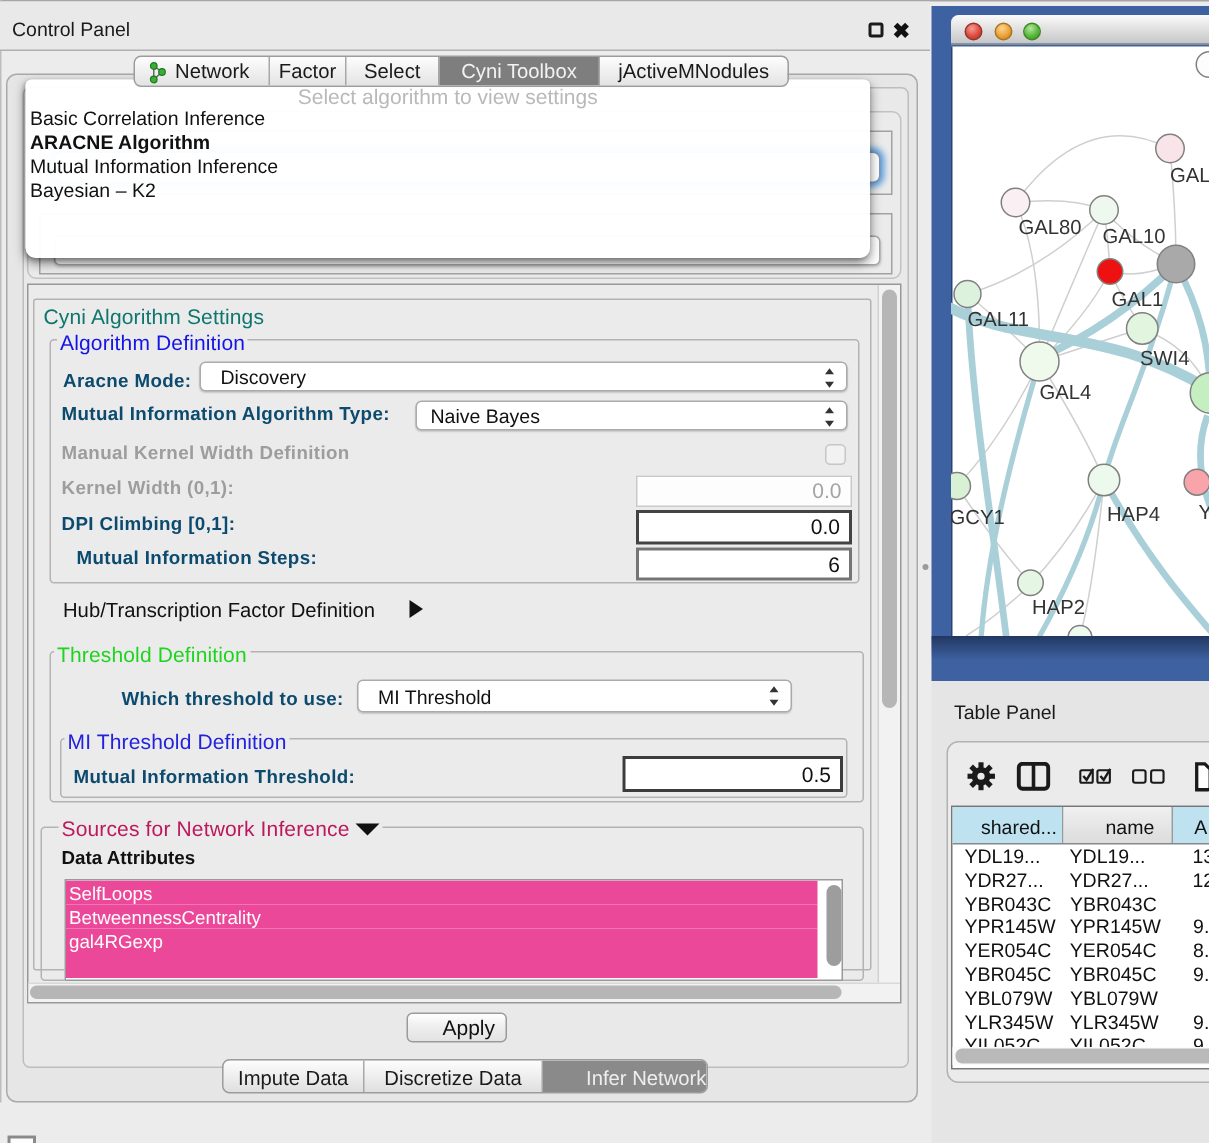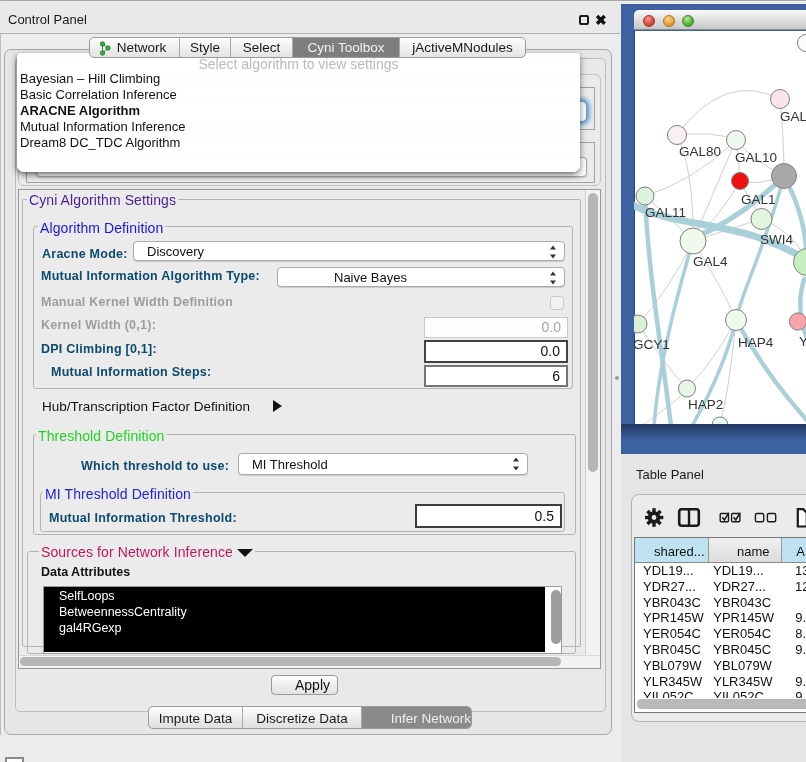--- a/index.html
+++ b/index.html
@@ -29,21 +29,21 @@
 .tborder { position:absolute; border:1px solid #b3b3b3; border-radius:3px; }
 .tlabel { position:absolute; background:#ebebeb; padding:0 2px; font-size:14px; white-space:nowrap; letter-spacing:0.1px; }
 label.b { font-weight:bold; font-size:12.5px; color:#0c4a6e; white-space:nowrap; letter-spacing:0.25px; }
 .gr { color:#9d9d9d !important; }
 .combo { position:absolute; background:#fff; border:1px solid #ababab; border-radius:4px; font-size:13px; color:#111; box-shadow:0 1px 1px rgba(0,0,0,0.15); }
 .combo .tx { position:absolute; left:13px; top:3px; }
 .arrows { position:absolute; right:7px; top:2px; width:8px; height:16px; }
 .field { position:absolute; background:#fff; font-size:13px; color:#111; text-align:right; padding-right:6px; }
 
 #dlist { left:43px; top:586px; width:519px; height:68px; background:#fff; border:1px solid #999; overflow:hidden; }
-#dlist .row { height:16.2px; line-height:18px; background:#000000; color:#fff; font-size:12.5px; padding-left:15px; width:501px; }
+#dlist .row { height:16.2px; line-height:18px; background:#ec4899; color:#fff; font-size:12.5px; padding-left:2px; width:501px; }
 
 #applyb { left:271px; top:675px; width:67px; height:20px; border:1px solid #9b9b9b; border-radius:4px; background:linear-gradient(#ffffff,#ededed 50%,#e3e3e3); font-size:14px; color:#111; text-align:center; line-height:19px;padding-left:16px; }
 
 #btabs { left:148px; top:706px; height:23px; display:flex; border:1px solid #9c9c9c; border-radius:5px; overflow:hidden; background:linear-gradient(#fdfdfd,#dfdfdf); z-index:5;}
 #btabs .tab { font-size:13.5px; color:#1a1a1a; line-height:23px; border-right:1px solid #a8a8a8; text-align:center; white-space:nowrap; }
 #btabs .tab:last-child { border-right:none; }
 #btabs .sel { background:#8a8a8a; color:#eeeeee;text-align:right; }
 
 #desktop { left:621px; top:4px; width:185px; height:450px; background:#3e61a1; }
 #netwin { left:634px; top:10px; width:172px; height:414px; }
@@ -83,59 +83,58 @@
 <div class="abs" style="left:26px; top:142px; width:569px; height:41px; border:1px solid #a2a2a2;"></div>
 <div class="abs" style="left:36px; top:157px; width:551px; height:20px; background:#fff; border:1px solid #a8a8a8; border-radius:4px; box-shadow:0 1px 2px rgba(0,0,0,0.2);"></div>
 
 <div class="abs" id="tabs">
   <div class="tab" style="width:90px; padding-left:14px; position:relative;"><svg width="12" height="15" style="position:absolute;left:9px;top:3px;" viewBox="0 0 12 15">
         <path d="M3.5 3 L9 7 L3.5 12 M3.5 3 L3.5 12" stroke="#666" stroke-width="1" fill="none"></path>
         <circle cx="3.5" cy="3" r="2.2" fill="#3aae3a" stroke="#1c7a1c" stroke-width="0.8"></circle>
         <circle cx="9" cy="7" r="2.2" fill="#3aae3a" stroke="#1c7a1c" stroke-width="0.8"></circle>
         <circle cx="3.5" cy="12" r="2.2" fill="#3aae3a" stroke="#1c7a1c" stroke-width="0.8"></circle>
       </svg>Network</div>
-  <div class="tab" style="width:51px;">Style</div>
+  <div class="tab" style="width:51px;">Factor</div>
   <div class="tab" style="width:62px;">Select</div>
   <div class="tab sel" style="width:107px;">Cyni Toolbox</div>
   <div class="tab" style="width:125px;">jActiveMNodules</div>
 </div>
 
 <div class="abs" id="popup">
   <div class="hint">Select algorithm to view settings</div>
-  <div class="it" style="padding-left:3px;">Bayesian – Hill Climbing</div>
   <div class="it">Basic Correlation Inference</div>
   <div class="it" style="font-weight:bold;">ARACNE Algorithm</div>
   <div class="it">Mutual Information Inference</div>
-  <div class="it">Dream8 DC_TDC Algorithm</div>
+  <div class="it">Bayesian – K2</div>
 </div>
 
 <div class="abs" id="spane"></div>
 
 <div class="abs tborder" style="left:22px; top:199px; width:559px; height:448px; border-radius:2px;"></div>
-<div class="abs tlabel" style="left:27px; top:192px; color:#4c1d95;">Cyni Algorithm Settings</div>
+<div class="abs tlabel" style="left:27px; top:203px; color:#0f766e;">Cyni Algorithm Settings</div>
 
 <div class="abs tborder" style="left:33px; top:226px; width:540px; height:163px;"></div>
 <div class="abs tlabel" style="left:38px; top:220px; color:#1414e6;">Algorithm Definition</div>
 
 <div class="abs">
     <label class="b abs" style="left:42px; top:247px;">Aracne Mode:</label>
   </div>
 <div class="combo" style="left:133px; top:241px; width:432px; height:20px;">
     <span class="tx" style="top:2px;">Discovery</span>
     <svg class="arrows" viewBox="0 0 8 16">
       <path d="M4 1.5 L7 5.5 L1 5.5 Z" fill="#333"></path>
       <path d="M4 14.5 L7 10.5 L1 10.5 Z" fill="#333"></path>
     </svg>
   </div>
 
 <div class="abs">
     <label class="b abs" style="left:41px; top:269px;">Mutual Information Algorithm Type:</label>
   </div>
 <div class="combo" style="left:277px; top:267px; width:288px; height:20px;">
-    <span class="tx" style="left:9px; top:2px;margin-left:47px;">Naive Bayes</span>
+    <span class="tx" style="left:9px; top:2px;">Naive Bayes</span>
     <svg class="arrows" viewBox="0 0 8 16">
       <path d="M4 1.5 L7 5.5 L1 5.5 Z" fill="#333"></path>
       <path d="M4 14.5 L7 10.5 L1 10.5 Z" fill="#333"></path>
     </svg>
   </div>
 
 <div class="abs">
     <label class="b abs gr" style="left:41px; top:295px;">Manual Kernel Width Definition</label>
   </div>
 <div class="abs" style="left:550px; top:296px; width:14px; height:14px; background:#f2f2f2; border:1px solid #c6c6c6; border-radius:3.5px;"></div>

